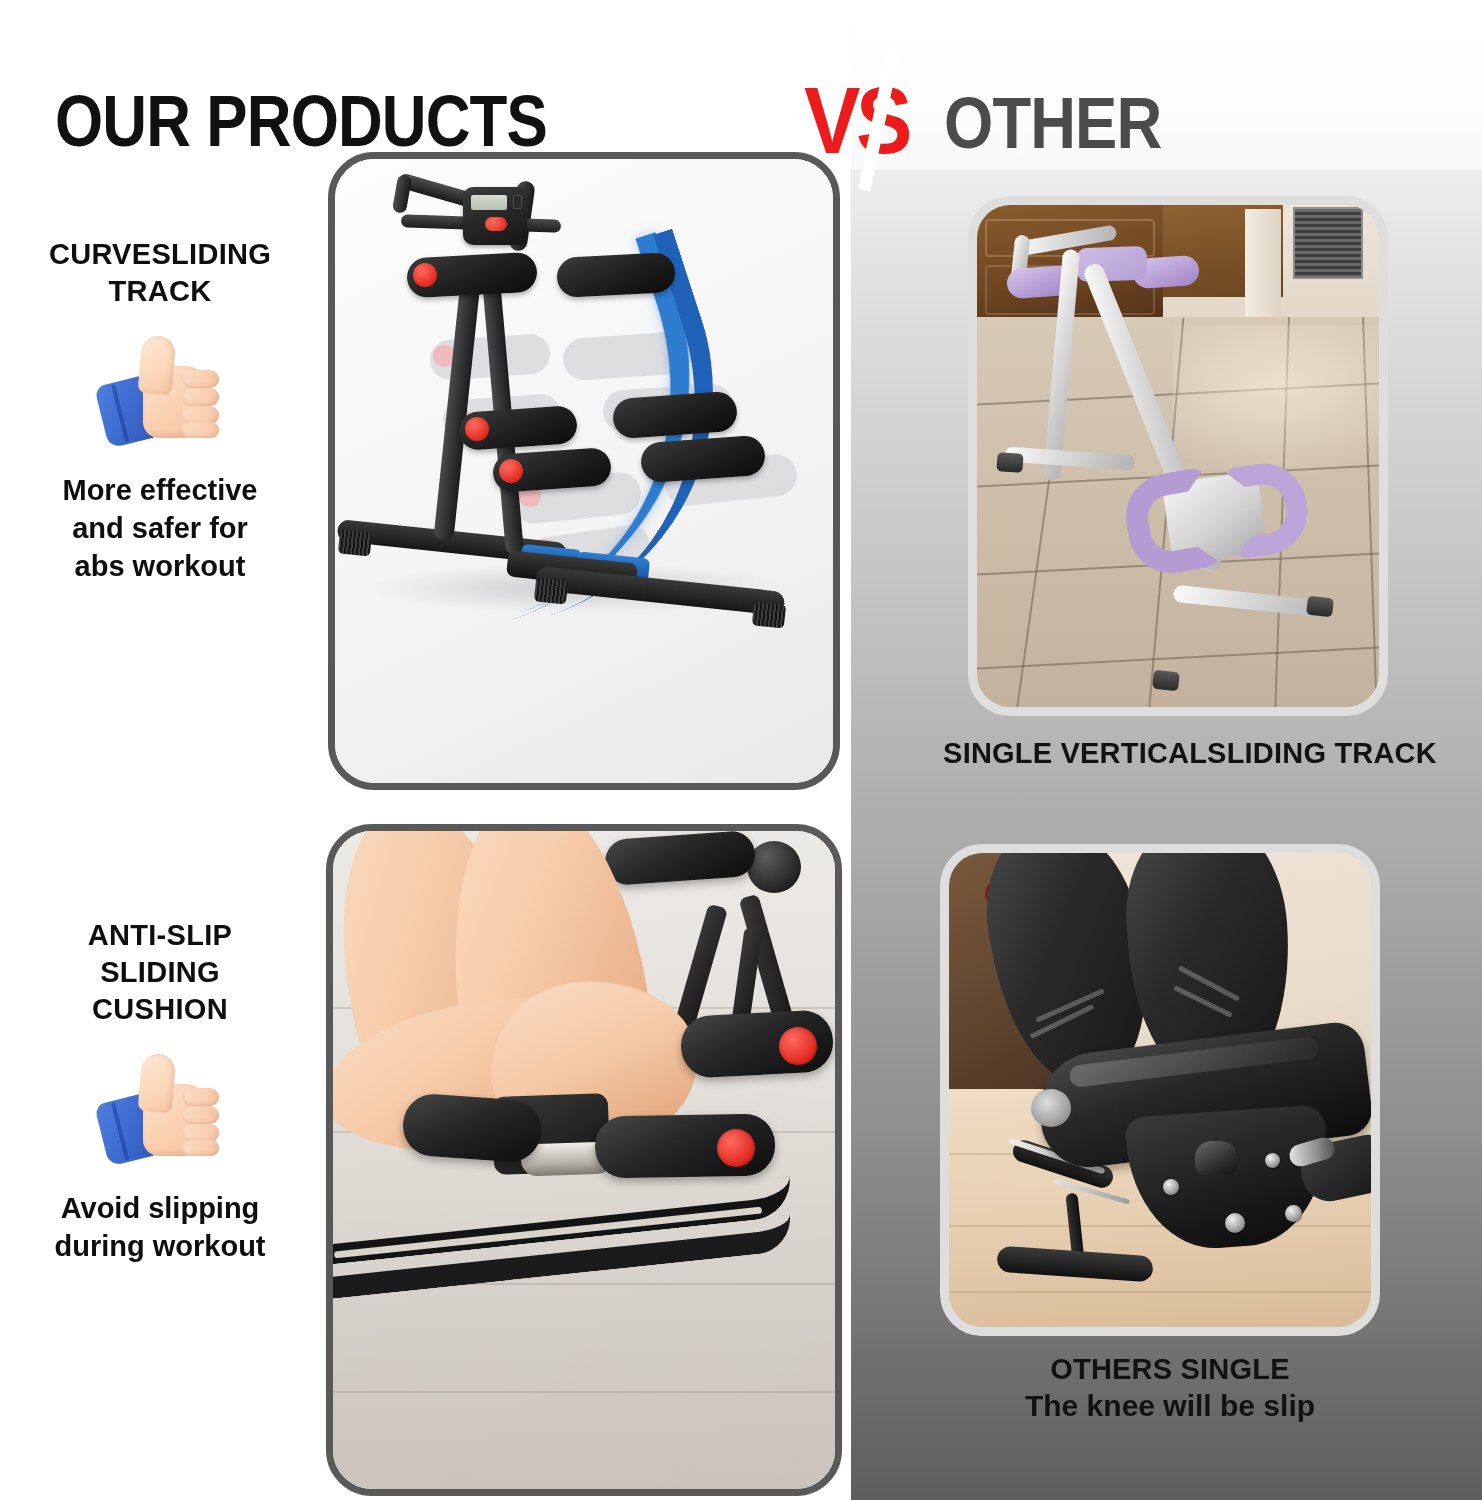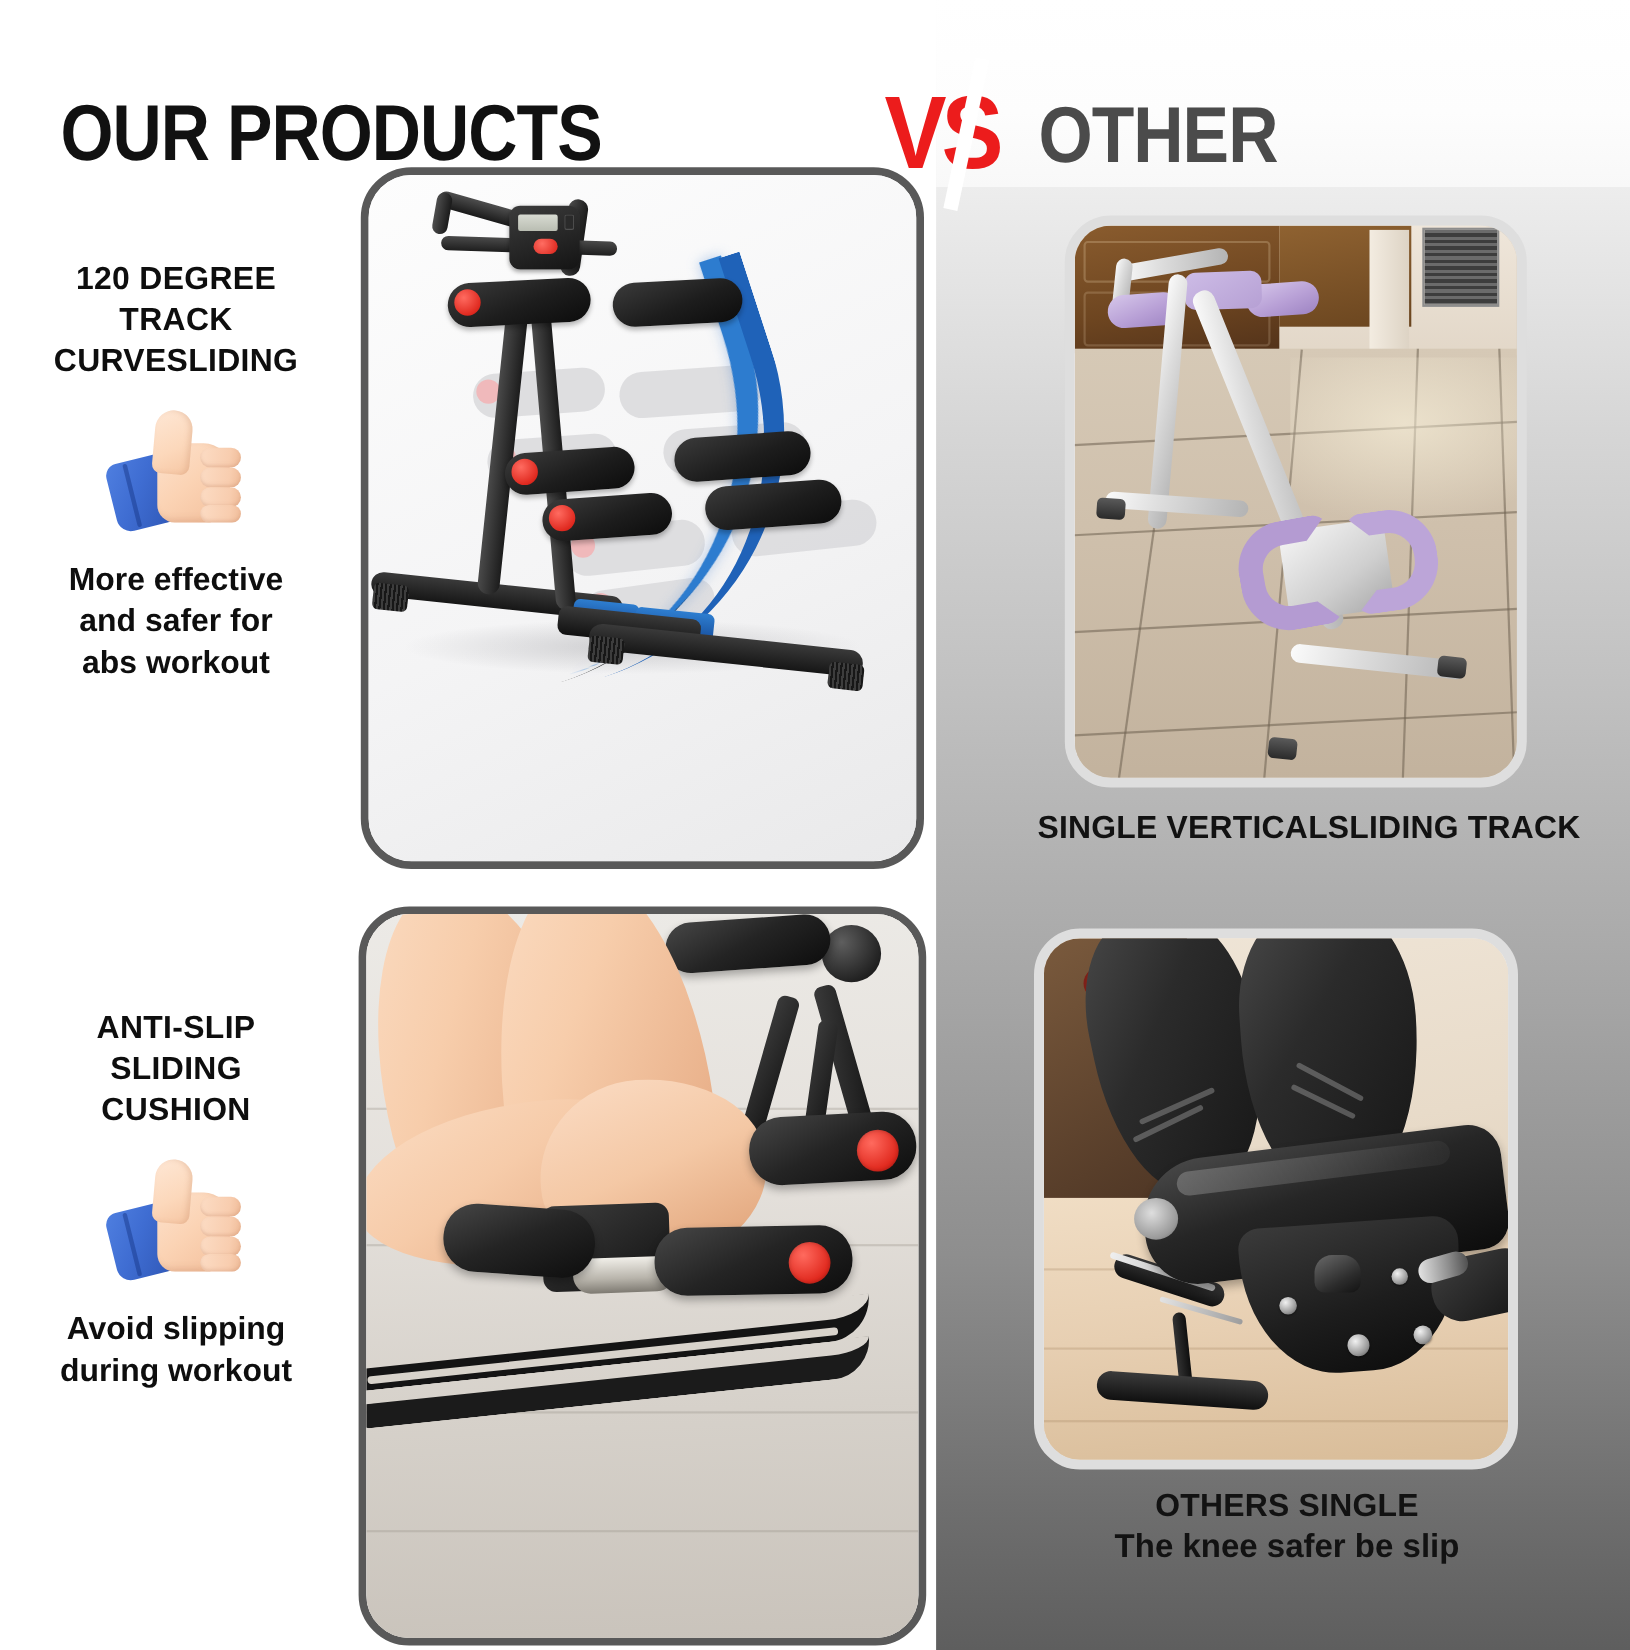--- a/index.html
+++ b/index.html
@@ -535,23 +535,22 @@
     <div class="hdr-vs-wrap">
       <div class="hdr-vs">VS</div>
       <div class="hdr-vs-slash"></div>
     </div>
 
     <div class="hdr-other">OTHER</div>
   </div>
 
   <div class="feat feat-1">
     <div class="feat-title">
-      <div>120 DEGREE</div>
+      <div>CURVESLIDING</div>
       <div>TRACK</div>
-      <div>CURVESLIDING</div>
     </div>
     <div class="thumb">
       <div class="cuff"></div>
       <div class="palm"></div>
       <div class="fng f1"></div>
       <div class="fng f2"></div>
       <div class="fng f3"></div>
       <div class="fng f4"></div>
       <div class="thumbup"></div>
     </div>
@@ -746,16 +745,16 @@
       <div class="screw s2"></div>
       <div class="screw s3"></div>
       <div class="screw s4"></div>
       <div class="armR"></div>
       <div class="armBolt"></div>
     </div>
   </div>
 
   <div class="cap cap-br">
     <div class="cap-line1">OTHERS SINGLE</div>
-    <div class="cap-line2">The knee safer be slip</div>
+    <div class="cap-line2">The knee will be slip</div>
   </div>
 
 </div>
 
 </body></html>

